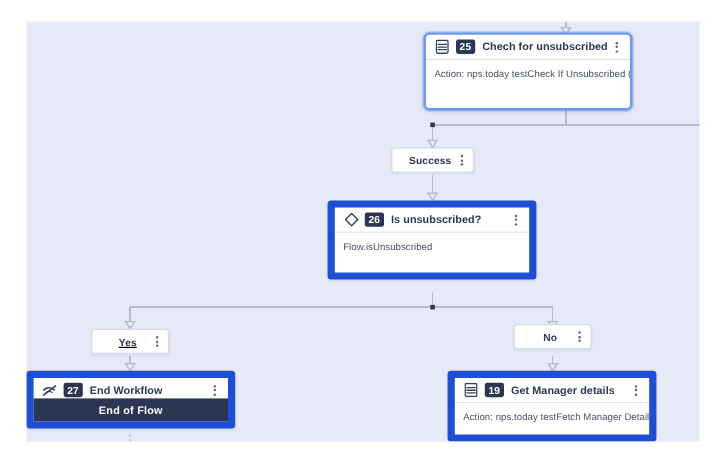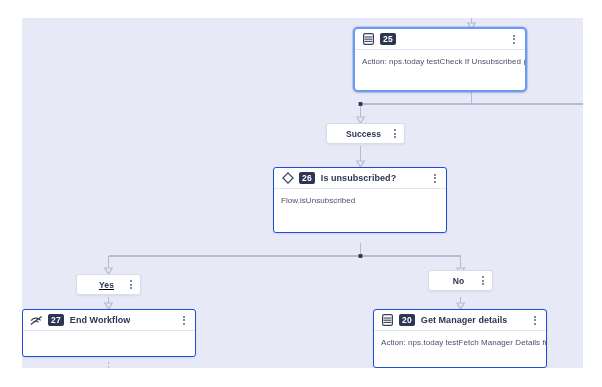--- a/index.html
+++ b/index.html
@@ -35,21 +35,21 @@
     left: 0;
     top: 0;
     width: 561px;
     height: 350px;
   }
 
   
   .node {
     position: absolute;
     background: #ffffff;
-    border: 1px solid #1d4ed8;
+    border: 6px solid #1d4ed8;
     border-radius: 3px;
     box-sizing: border-box;
     box-shadow: 0 1px 2px rgba(40, 50, 90, 0.10);
   }
 
   .node.selected {
     border: 2px solid #6d9aee;
     border-radius: 5px;
     box-shadow: 0 0 0 1px rgba(109,154,238,0.35), 0 1px 3px rgba(40,50,90,0.18);
   }
@@ -233,30 +233,31 @@
       <div class="node-head">
         <span class="node-icon">
           <svg width="11" height="12" viewBox="0 0 11 12">
             <rect x="0.6" y="0.6" width="9.8" height="10.8" rx="1.4" fill="none" stroke="#39405e" stroke-width="1.2"></rect>
             <line x1="1.6" y1="4.0" x2="9.4" y2="4.0" stroke="#39405e" stroke-width="1.1"></line>
             <line x1="1.6" y1="6.2" x2="9.4" y2="6.2" stroke="#39405e" stroke-width="1.1"></line>
             <line x1="1.6" y1="8.4" x2="9.4" y2="8.4" stroke="#39405e" stroke-width="1.1"></line>
           </svg>
         </span>
         <span class="badge">25</span>
+        <span class="node-title">Chech for unsubscribed</span>
         <span class="kebab">
           <i></i>
             <i></i>
             <i></i>
         </span>
       </div>
       <div class="node-body">Action: nps.today testCheck If Unsubscribed (Fixed</div>
     </div>
 
-    <div class="pill" style="left:304px; top:105px; width:79px;">
+    <div class="pill" style="left:304px; top:105px; width:69px;">
       <span class="pill-label">Success</span>
       <span class="kebab">
         <i></i>
           <i></i>
           <i></i>
       </span>
     </div>
 
     <div class="node" style="left:251px; top:149px; width:174px; height:66px;">
       <div class="node-head">
@@ -305,33 +306,34 @@
         </span>
         <span class="badge">27</span>
         <span class="node-title">End Workflow</span>
         <span class="kebab">
           <i></i>
             <i></i>
             <i></i>
         </span>
       </div>
       <div class="node-body"></div>
+      <div class="node-foot">End of Flow</div>
     </div>
 
     <div class="node" style="left:351px; top:291px; width:174px; height:59px;">
       <div class="node-head">
         <span class="node-icon">
           <svg width="11" height="12" viewBox="0 0 11 12">
             <rect x="0.6" y="0.6" width="9.8" height="10.8" rx="1.4" fill="none" stroke="#39405e" stroke-width="1.2"></rect>
             <line x1="1.6" y1="4.0" x2="9.4" y2="4.0" stroke="#39405e" stroke-width="1.1"></line>
             <line x1="1.6" y1="6.2" x2="9.4" y2="6.2" stroke="#39405e" stroke-width="1.1"></line>
             <line x1="1.6" y1="8.4" x2="9.4" y2="8.4" stroke="#39405e" stroke-width="1.1"></line>
           </svg>
         </span>
-        <span class="badge">20</span>
+        <span class="badge">19</span>
         <span class="node-title">Get Manager details</span>
         <span class="kebab">
           <i></i>
             <i></i>
             <i></i>
         </span>
       </div>
       <div class="node-body">Action: nps.today testFetch Manager Details from C</div>
     </div>
 

